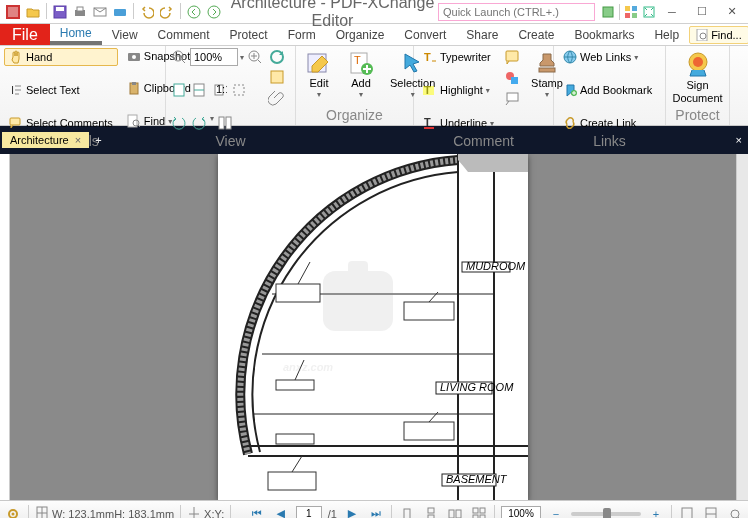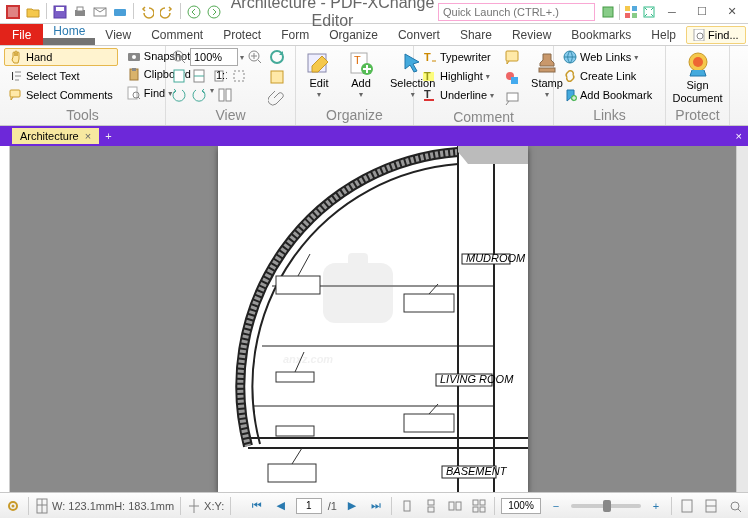--- a/index.html
+++ b/index.html
@@ -10,41 +10,41 @@
 .tb-icons { display:flex; gap:2px; padding:0 4px; }
 .tb-icon { width:18px; height:18px; display:flex; align-items:center; justify-content:center; cursor:pointer; }
 .tb-sep { width:1px; height:16px; background:#ccc; margin:0 2px; }
 .tb-title { flex:1; text-align:center; color:#666; font-size:16px; }
 .quick-launch { width:157px; height:18px; border:1px solid #f9a8d4; padding:0 4px; color:#888; font-size:11px; margin-right:4px; }
 .tb-right { display:flex; gap:2px; padding-right:2px; align-items:center;}
 .win-btn { width:28px; height:20px; display:flex; align-items:center; justify-content:center; color:#555; cursor:pointer; }
 
 
 .menubar { height:22px; background:#fff; display:flex; align-items:stretch; border-bottom:1px solid #d0d0d0; }
-.file-tab { background:#e2231a; color:#fff; padding:0 12px; display:flex; align-items:center; font-size:12px; }
+.file-tab { background:#e2231a; color:#fff; padding:0 12px; display:flex; align-items:center; font-size:16px; }
 .menu-item { padding:0 10px; display:flex; align-items:center; color:#444; cursor:pointer; font-size:12px; }
-.menu-item.active { border-bottom:7px solid #737373; color:#2a7ab0; }
+.menu-item.active { border-bottom:4px solid #737373; color:#2a7ab0; }
 .menu-right { margin-left:auto; display:flex; gap:2px; padding-right:4px; align-items:center; }
 .menu-right-btn { display:flex; align-items:center; gap:3px; padding:2px 6px; border:1px solid #f3d27a; background:#fffbe6; font-size:11px; cursor:pointer; border-radius:2px;}
 
 
 .ribbon { height:80px; background:linear-gradient(#fdfdfd,#f3f3f3); border-bottom:1px solid #c8c8c8; display:flex; }
 .ribbon-group { border-right:1px solid #ddd; display:flex; flex-direction:column; padding:2px 4px; }
 .rg-body { flex:1; display:flex; gap:4px; align-items:flex-start; }
 .rg-label { text-align:center; color:#888; font-size:14px; padding-top:1px; }
 .tool-btn { display:flex; align-items:center; gap:3px; padding:1px 4px; white-space:nowrap; cursor:pointer; border:1px solid transparent; border-radius:2px; }
 .tool-btn.sel { background:#fff3cf; border:1px solid #e6b84e; }
 .tool-big { display:flex; flex-direction:column; align-items:center; gap:1px; padding:2px 6px; cursor:pointer; font-size:11px; }
 .tool-big svg{display:block;}
 .dd { font-size:8px; color:#666;}
-.col { display:flex; flex-direction:column; gap:1px; }
+.col { display:flex; flex-direction:column; gap:15px; }
 .zoom-input{width:48px;height:18px;border:1px solid #aaa;font-size:11px;text-align:left;padding:0 3px;}
 
 
-.doctabs { height:20px; background:#6d28d9; display:flex; align-items:center; padding-left:12px; }
+.doctabs { height:28px; background:#0f172a; display:flex; align-items:center; padding-left:2px; }
 .doctab { background:#f7e8a0; padding:2px 8px; font-size:11px; display:flex; align-items:center; gap:6px; }
 .doctab-x { color:#666; cursor:pointer; }
 .doctab-plus { color:#eee; padding:0 6px; cursor:pointer; }
 .doctabs-x { margin-left:auto; color:#fff; padding:0 6px; cursor:pointer;}
 
 
 .viewport { height:346px; background:#8a8a8a; display:flex; }
 .vp-left { width:10px; background:#fff; border-right:1px solid #ccc;}
 .vp-right { width:12px; background:#e8e8e8; border-left:1px solid #ccc;}
 .vp-main { flex:1; display:flex; justify-content:center; align-items:flex-start; overflow:hidden; position:relative;font-style:italic; }
@@ -164,21 +164,21 @@
 <div class="menubar">
   <div class="file-tab">File</div>
   <div class="menu-item active">Home</div>
   <div class="menu-item">View</div>
   <div class="menu-item">Comment</div>
   <div class="menu-item">Protect</div>
   <div class="menu-item">Form</div>
   <div class="menu-item">Organize</div>
   <div class="menu-item">Convert</div>
   <div class="menu-item">Share</div>
-  <div class="menu-item">Review</div>
+  <div class="menu-item">Create</div>
   <div class="menu-item">Bookmarks</div>
   <div class="menu-item">Help</div>
   <div class="menu-right">
     <span class="menu-right-btn">
         <svg width="12" height="12">
           <rect width="10" height="12" x="1" fill="#fff" stroke="#aaa"></rect>
           <circle cx="7" cy="7" r="3" fill="none" stroke="#888"></circle>
         </svg>
         <span>Find...</span>
       </span>
@@ -427,31 +427,31 @@
       <div class="tool-btn">
             <svg width="14" height="14">
               <circle cx="7" cy="7" r="6" fill="#8ce" stroke="#38a"></circle>
               <path d="M1 7h12M7 1c3 3 3 9 0 12M7 1c-3 3-3 9 0 12" fill="none" stroke="#38a"></path>
             </svg>
             <span>Web Links</span>
             <span class="dd">▾</span>
           </div>
       <div class="tool-btn">
             <svg width="14" height="14">
-              <path d="M4 8a3 3 0 0 1 0-4l2-2a3 3 0 0 1 4 4M10 6a3 3 0 0 1 0 4l-2 2a3 3 0 0 1-4-4" fill="none" stroke="#c89a2a" stroke-width="1.5"></path>
-            </svg>
-            <span>Create Link</span>
-          </div>
-      <div class="tool-btn">
-            <svg width="14" height="14">
               <path d="M4 2h7v11l-3.5-3L4 13z" fill="#4ad" stroke="#27a"></path>
               <circle cx="11" cy="10" r="3" fill="#5b5"></circle>
               <path d="M11 8v4M9 10h4" stroke="#fff"></path>
             </svg>
             <span>Add Bookmark</span>
+          </div>
+      <div class="tool-btn">
+            <svg width="14" height="14">
+              <path d="M4 8a3 3 0 0 1 0-4l2-2a3 3 0 0 1 4 4M10 6a3 3 0 0 1 0 4l-2 2a3 3 0 0 1-4-4" fill="none" stroke="#c89a2a" stroke-width="1.5"></path>
+            </svg>
+            <span>Create Link</span>
           </div>
     </div>
       </div>
     <div class="rg-label">Links</div>
   </div>
 
   <div class="ribbon-group" style="width:64px">
     <div class="rg-body" style="justify-content:center;width:100%">
       <div class="tool-big">
         <svg width="28" height="28">

